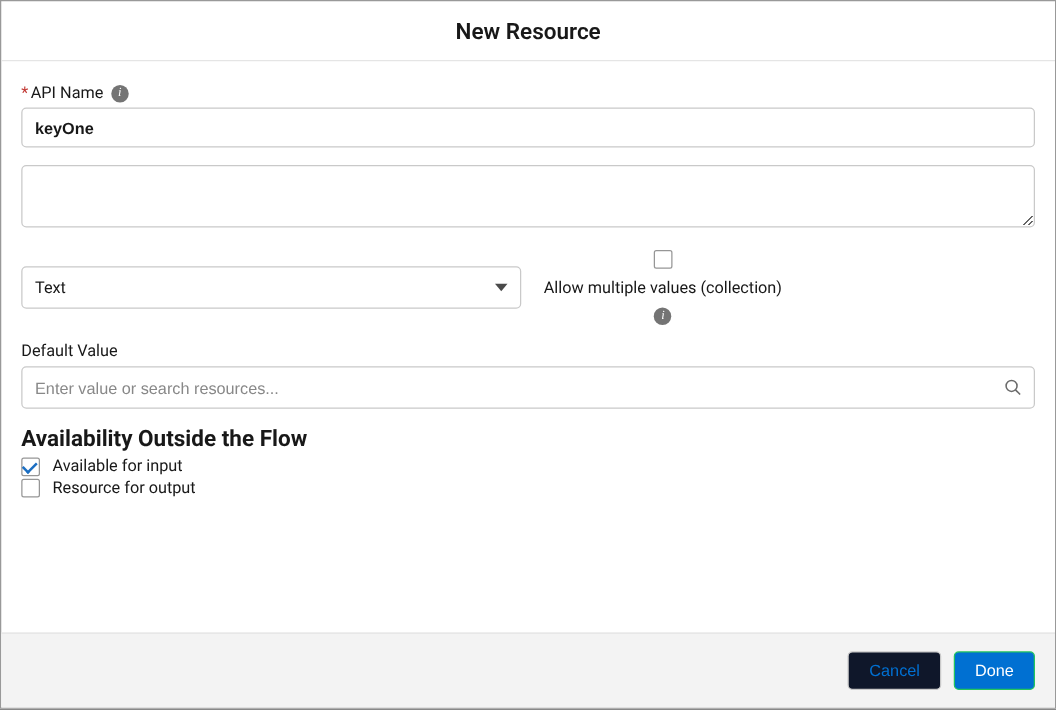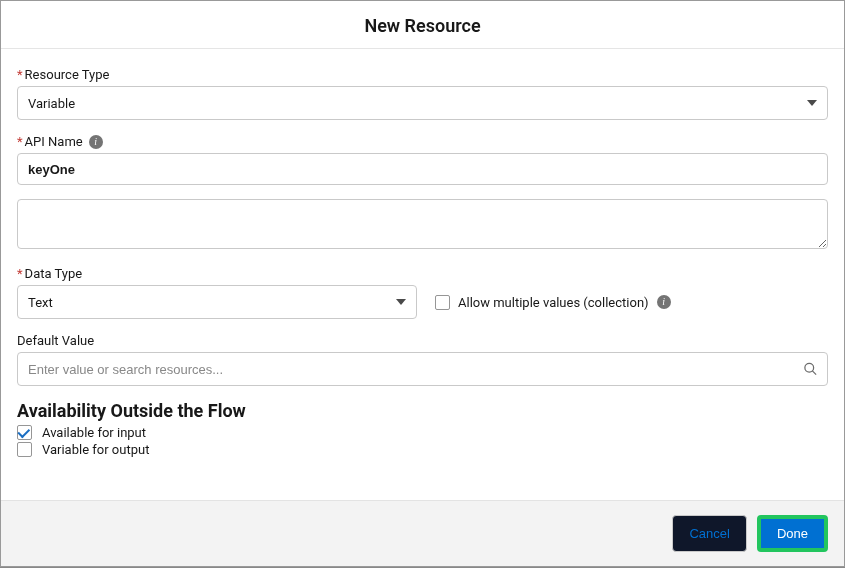--- a/index.html
+++ b/index.html
@@ -89,20 +89,21 @@
   .row-datatype {
     display: flex;
     align-items: center;
     gap: 18px;
   }
   .datatype-field { width: 400px; }
   .checkbox-row {
     display: flex;
     align-items: center;
     gap: 8px;
+    flex-direction: column;
   }
   .checkbox {
     width: 15px; height: 15px;
     border: 1px solid #969696;
     border-radius: 2px;
     display: inline-flex;
     align-items: center;
     justify-content: center;
     background: #fff;
     cursor: pointer;
@@ -153,62 +154,50 @@
     cursor: pointer;
     border: 1px solid transparent;
   }
   .btn-neutral {
     background: #0f172a;
     border: 1px solid #c9c9c9;
     color: #0070d2;
   }
   .btn-brand {
     background: #0070d2;
-    border: 4px solid #22c55e;
+    border: 1px solid #22c55e;
     color: #fff;
     padding-left: 16px;
   }
 </style>
 </head>
 <body>
 
 <div class="modal">
 
   <div class="modal-header">
     <div class="modal-title">New Resource</div>
   </div>
 
   <div class="modal-body">
 
-    <div class="form-group">
-      <div class="label">
-        <span><span class="required-star">*</span><span>Resource Type</span></span>
-      </div>
-      <div class="select">
-        <span>Variable</span>
-        <span class="dropdown-arrow"></span>
-      </div>
-    </div>
 
     <div class="form-group">
       <div class="label">
         <span><span class="required-star">*</span><span>API Name</span></span>
         <span class="info-icon">i</span>
       </div>
       <input class="text-input" type="text" value="keyOne" style="">
     </div>
 
     <div class="form-group">
       <textarea class="textarea" style=""></textarea>
     </div>
 
     <div class="form-group">
-      <div class="label">
-        <span><span class="required-star">*</span><span>Data Type</span></span>
-      </div>
       <div class="row-datatype">
         <div class="select datatype-field">
           <span>Text</span>
           <span class="dropdown-arrow"></span>
         </div>
         <div class="checkbox-row">
           <span class="checkbox"></span>
           <span>Allow multiple values (collection)</span>
           <span class="info-icon">i</span>
         </div>
@@ -227,21 +216,21 @@
     </div>
 
     <div>
       <div class="section-heading">Availability Outside the Flow</div>
       <div class="avail-row">
         <span class="checkbox checked"></span>
         <span>Available for input</span>
       </div>
       <div class="avail-row">
         <span class="checkbox"></span>
-        <span>Variable for output</span>
+        <span>Resource for output</span>
       </div>
     </div>
 
   </div>
 
   <div class="modal-footer">
     <button class="btn btn-neutral">Cancel</button>
     <button class="btn btn-brand">Done</button>
   </div>
 

